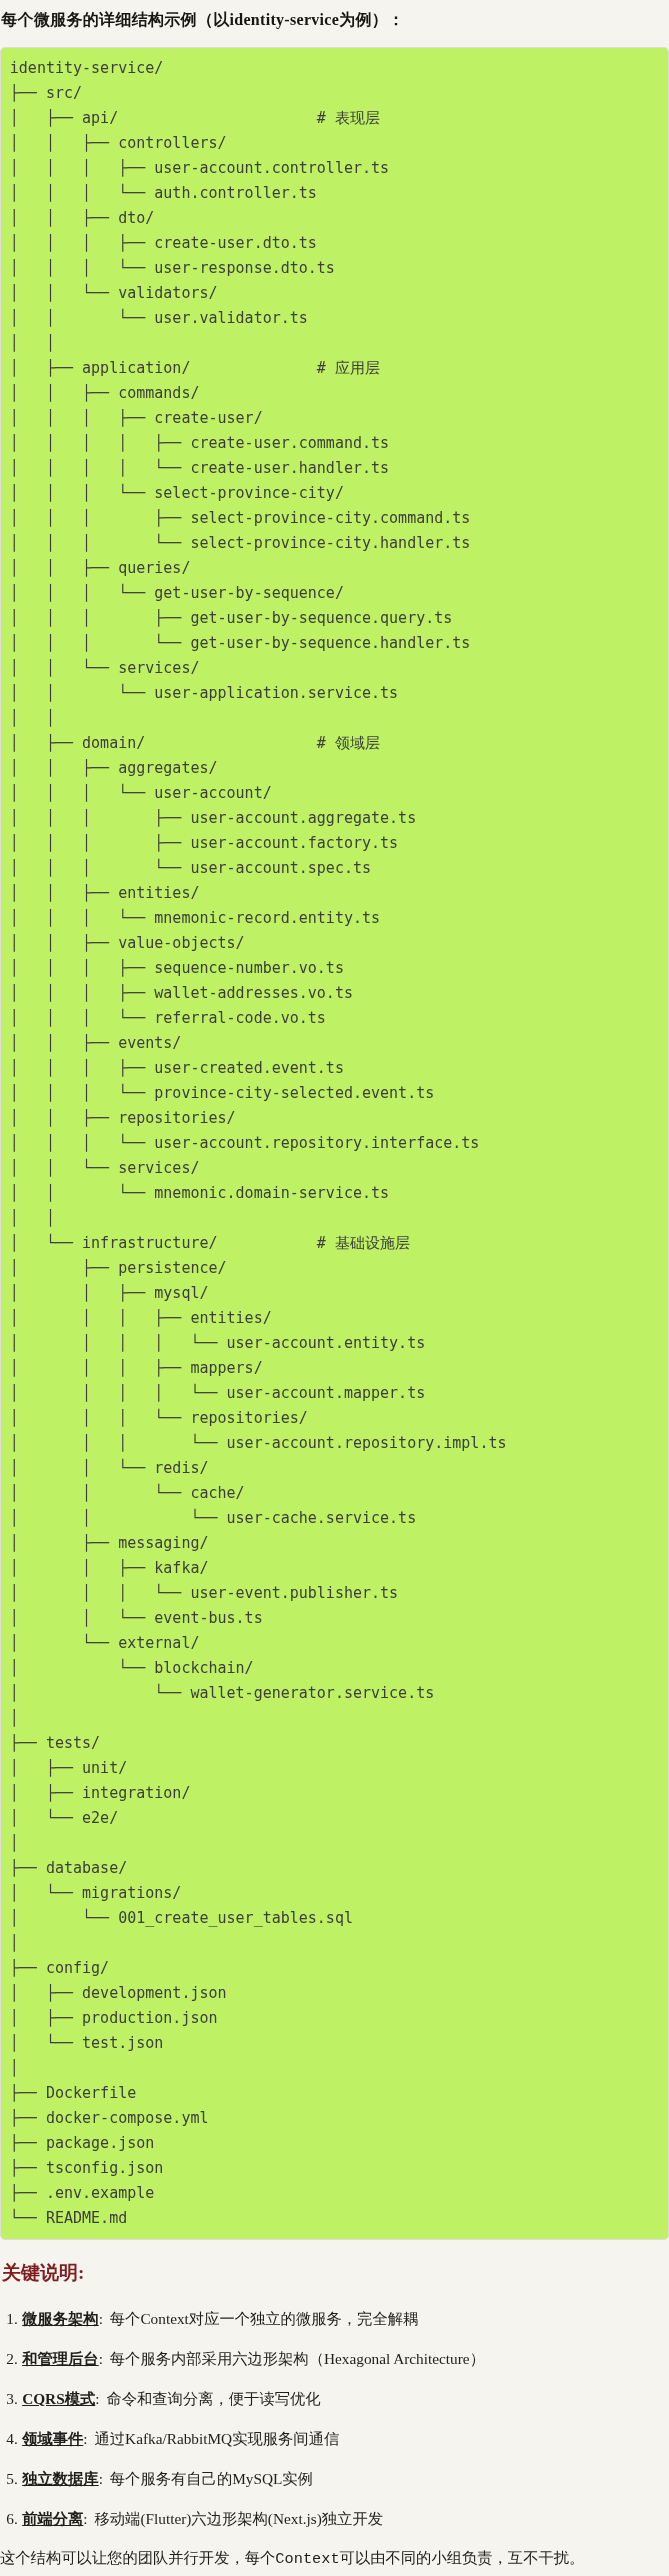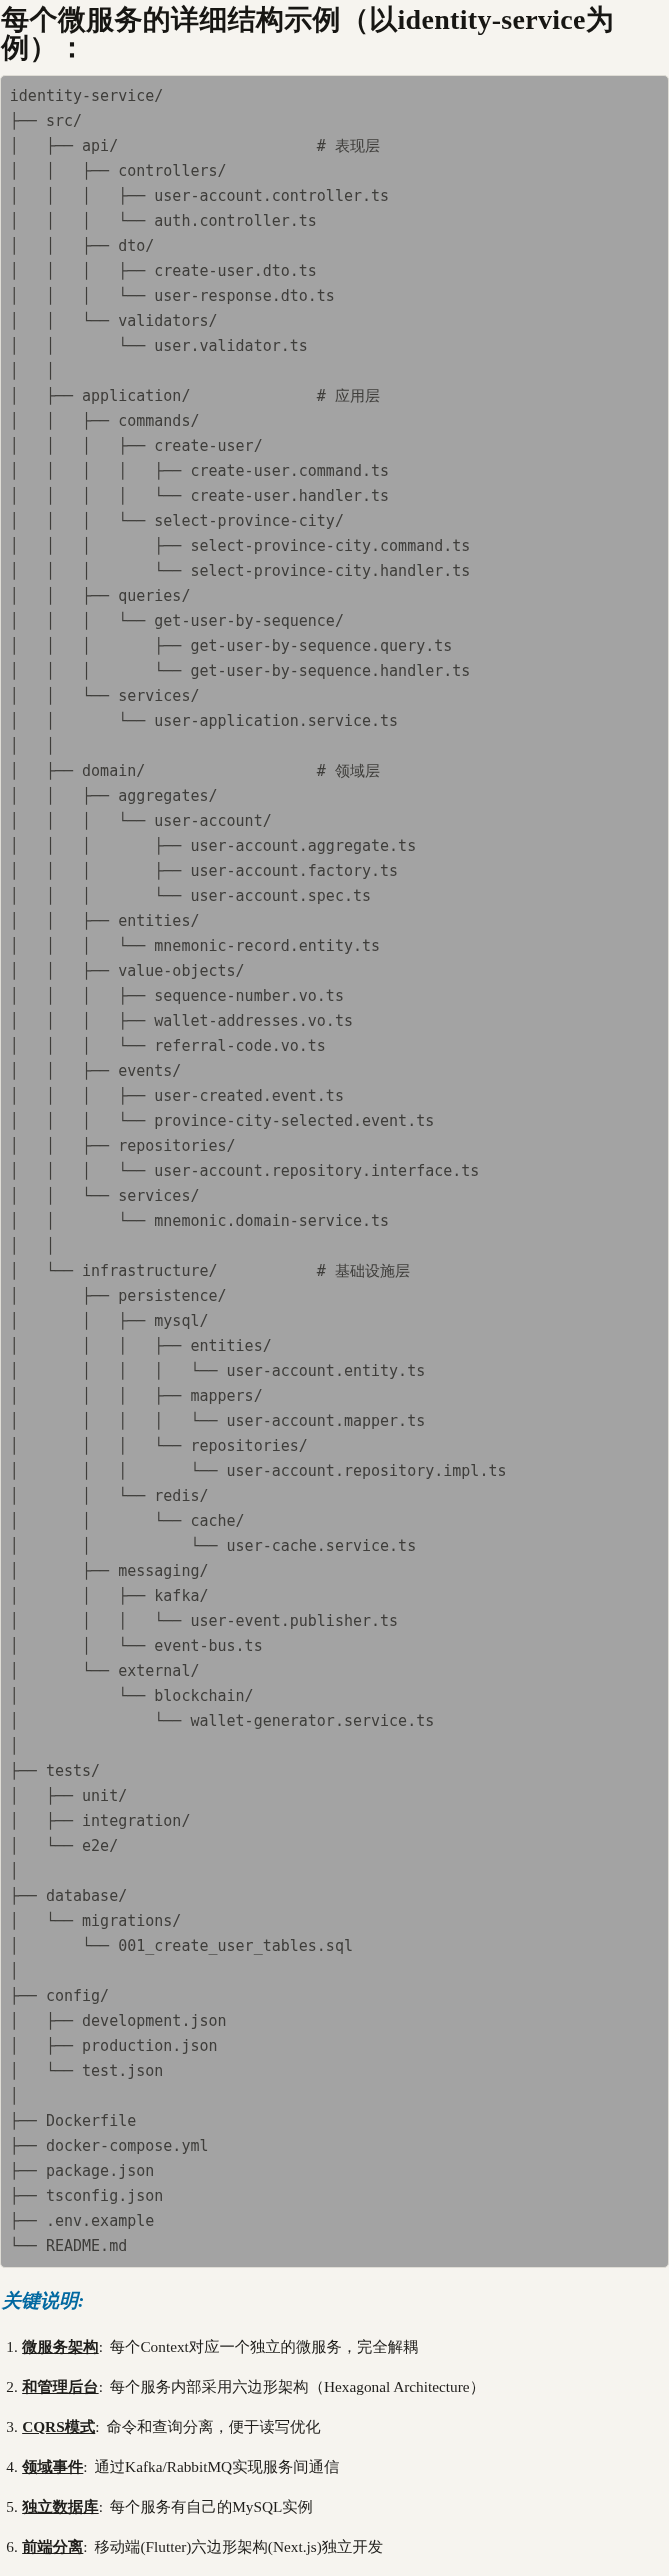--- a/index.html
+++ b/index.html
@@ -6,49 +6,48 @@
   html, body {
     background: #F6F4EF;
     width: 669px;
   }
   body {
     font-family: "Liberation Serif", "DejaVu Serif", serif;
     color: #1F1E1B;
     padding: 6.3px 0 3.1px 0;
   }
   .page-title {
-    font-size: 28px;
+    font-size: 16px;
     font-weight: bold;
     line-height: 28px;
     color: #171613;
     margin: 0 0 13px 1.3px;
     letter-spacing: 0.3px;
   }
   .code-block {
-    background: #a3a3a3;
+    background: #bef264;
     border: 0.6px solid #DFDDD6;
     border-radius: 5px;
     padding: 8.1px 8.8px;
     overflow: hidden;
   }
   .code-block pre {
     font-family: "DejaVu Sans Mono", "Liberation Mono", monospace;
     font-size: 15px;
     line-height: 25px;
     color: #3E3D3A;
     white-space: pre;
     font-variant-ligatures: none;
   }
   .notes-heading {
     font-size: 19px;
     font-weight: bold;
-    color: #0369a1;
+    color: #7f1d1d;
     margin: 19.4px 0 22.5px 1.9px;
     line-height: 26px;
-    font-style: italic;
   }
   .notes-list {
     list-style: none;
     padding-left: 6.3px;
   }
   .notes-list li {
     font-size: 15.3px;
     line-height: 22px;
     margin-bottom: 18px;
   }

